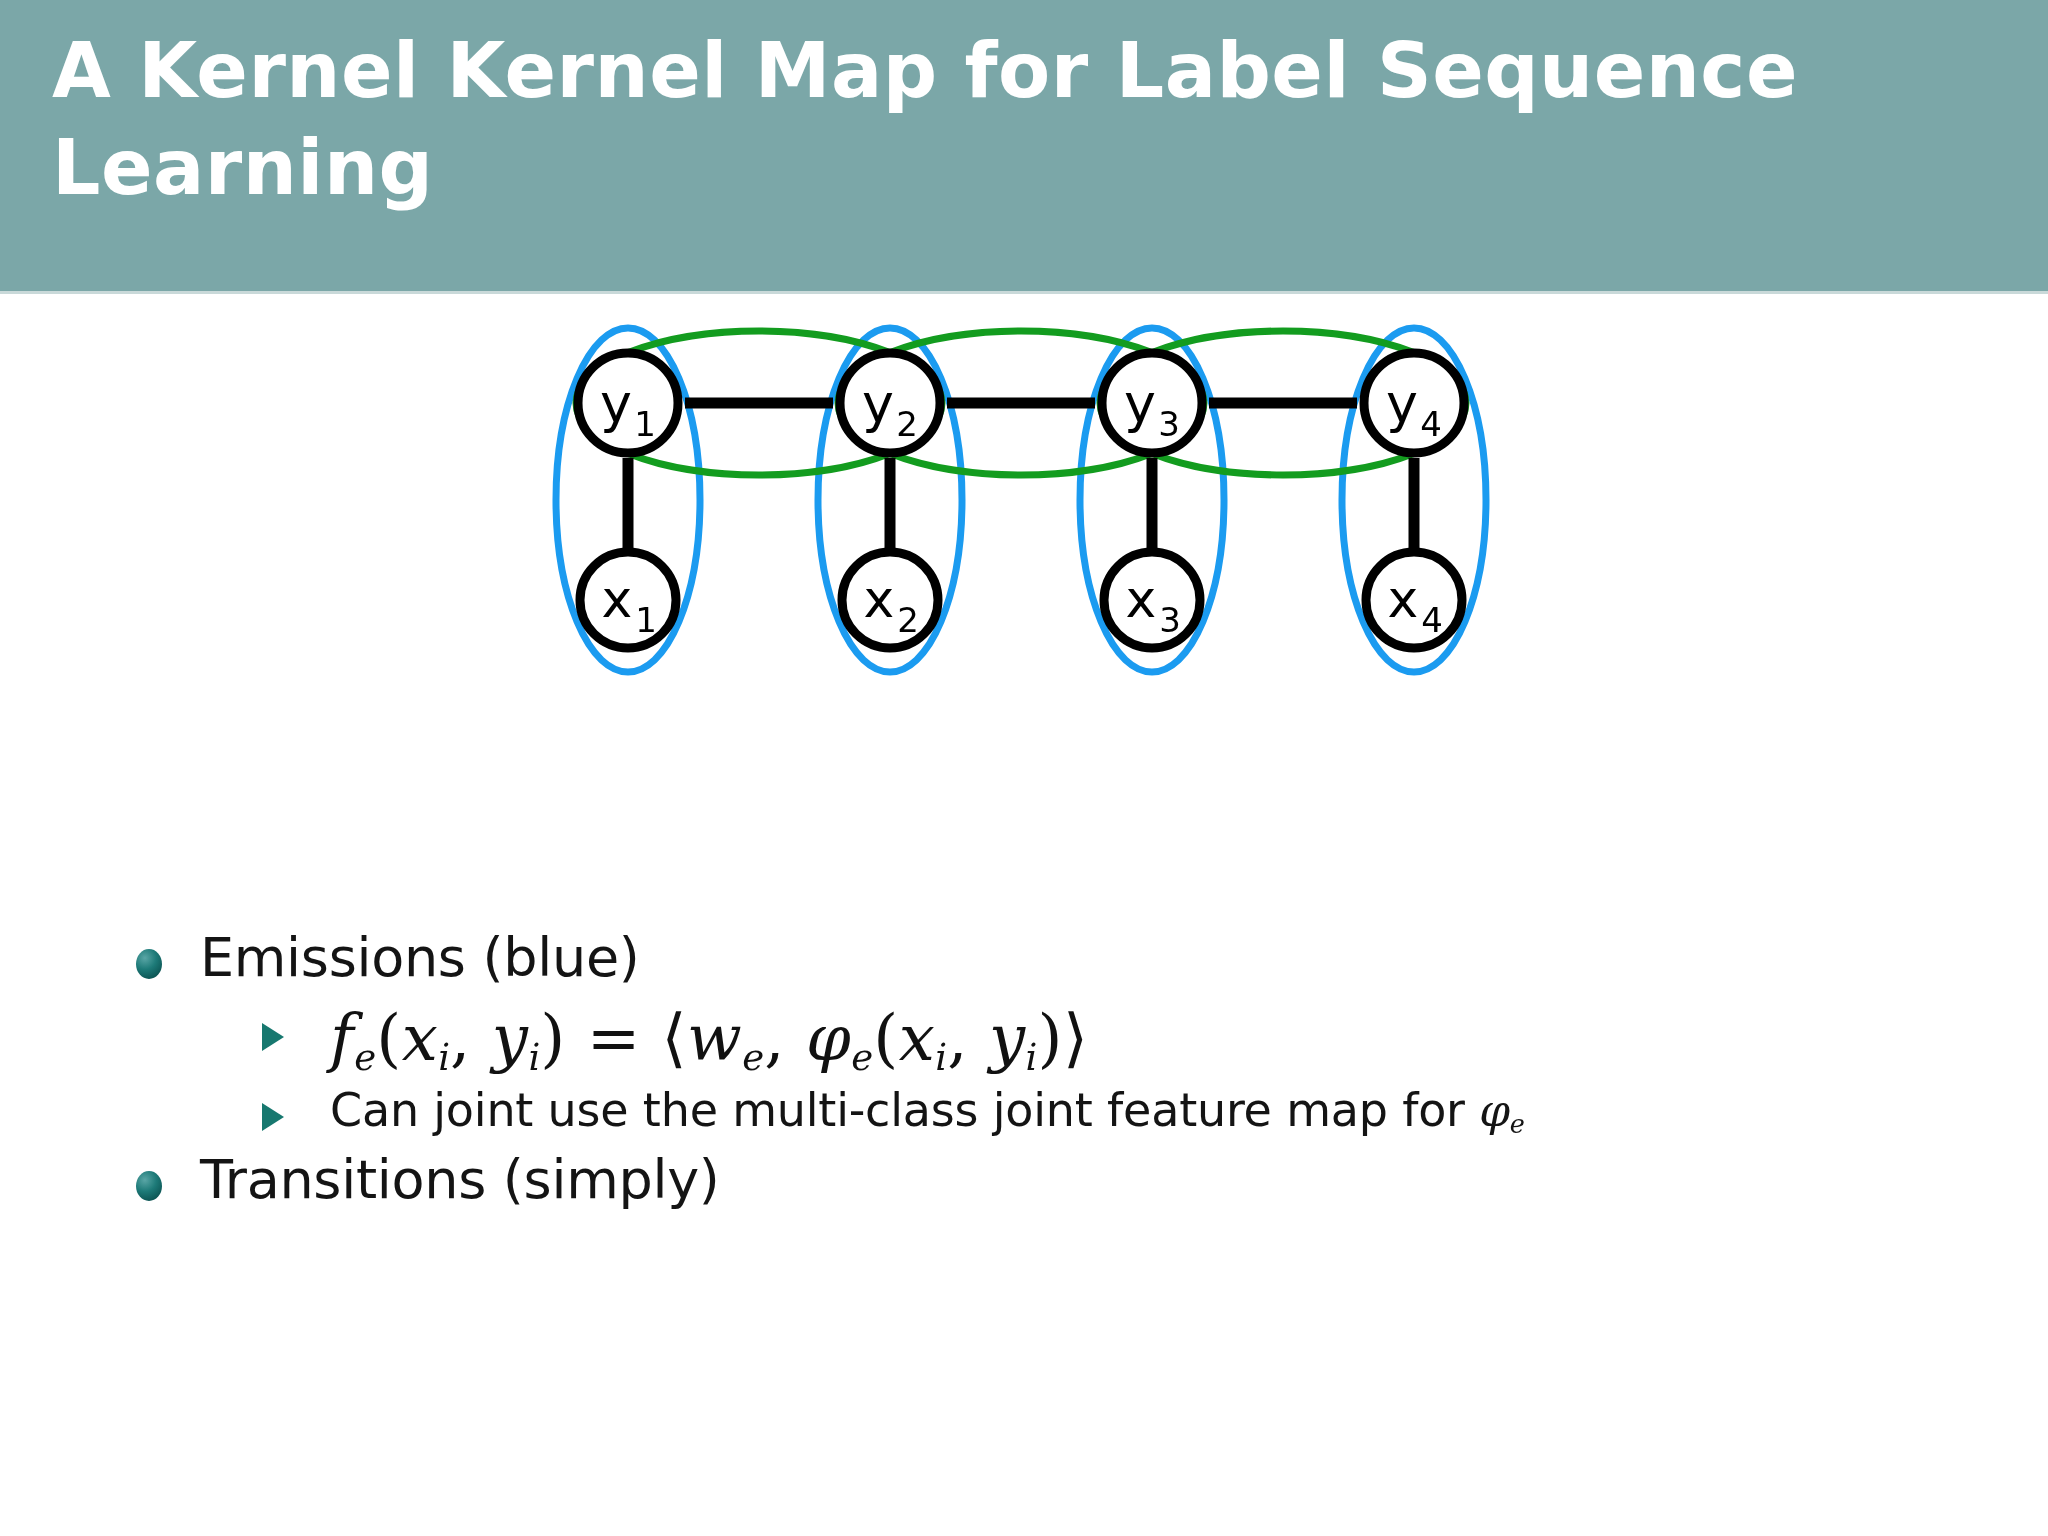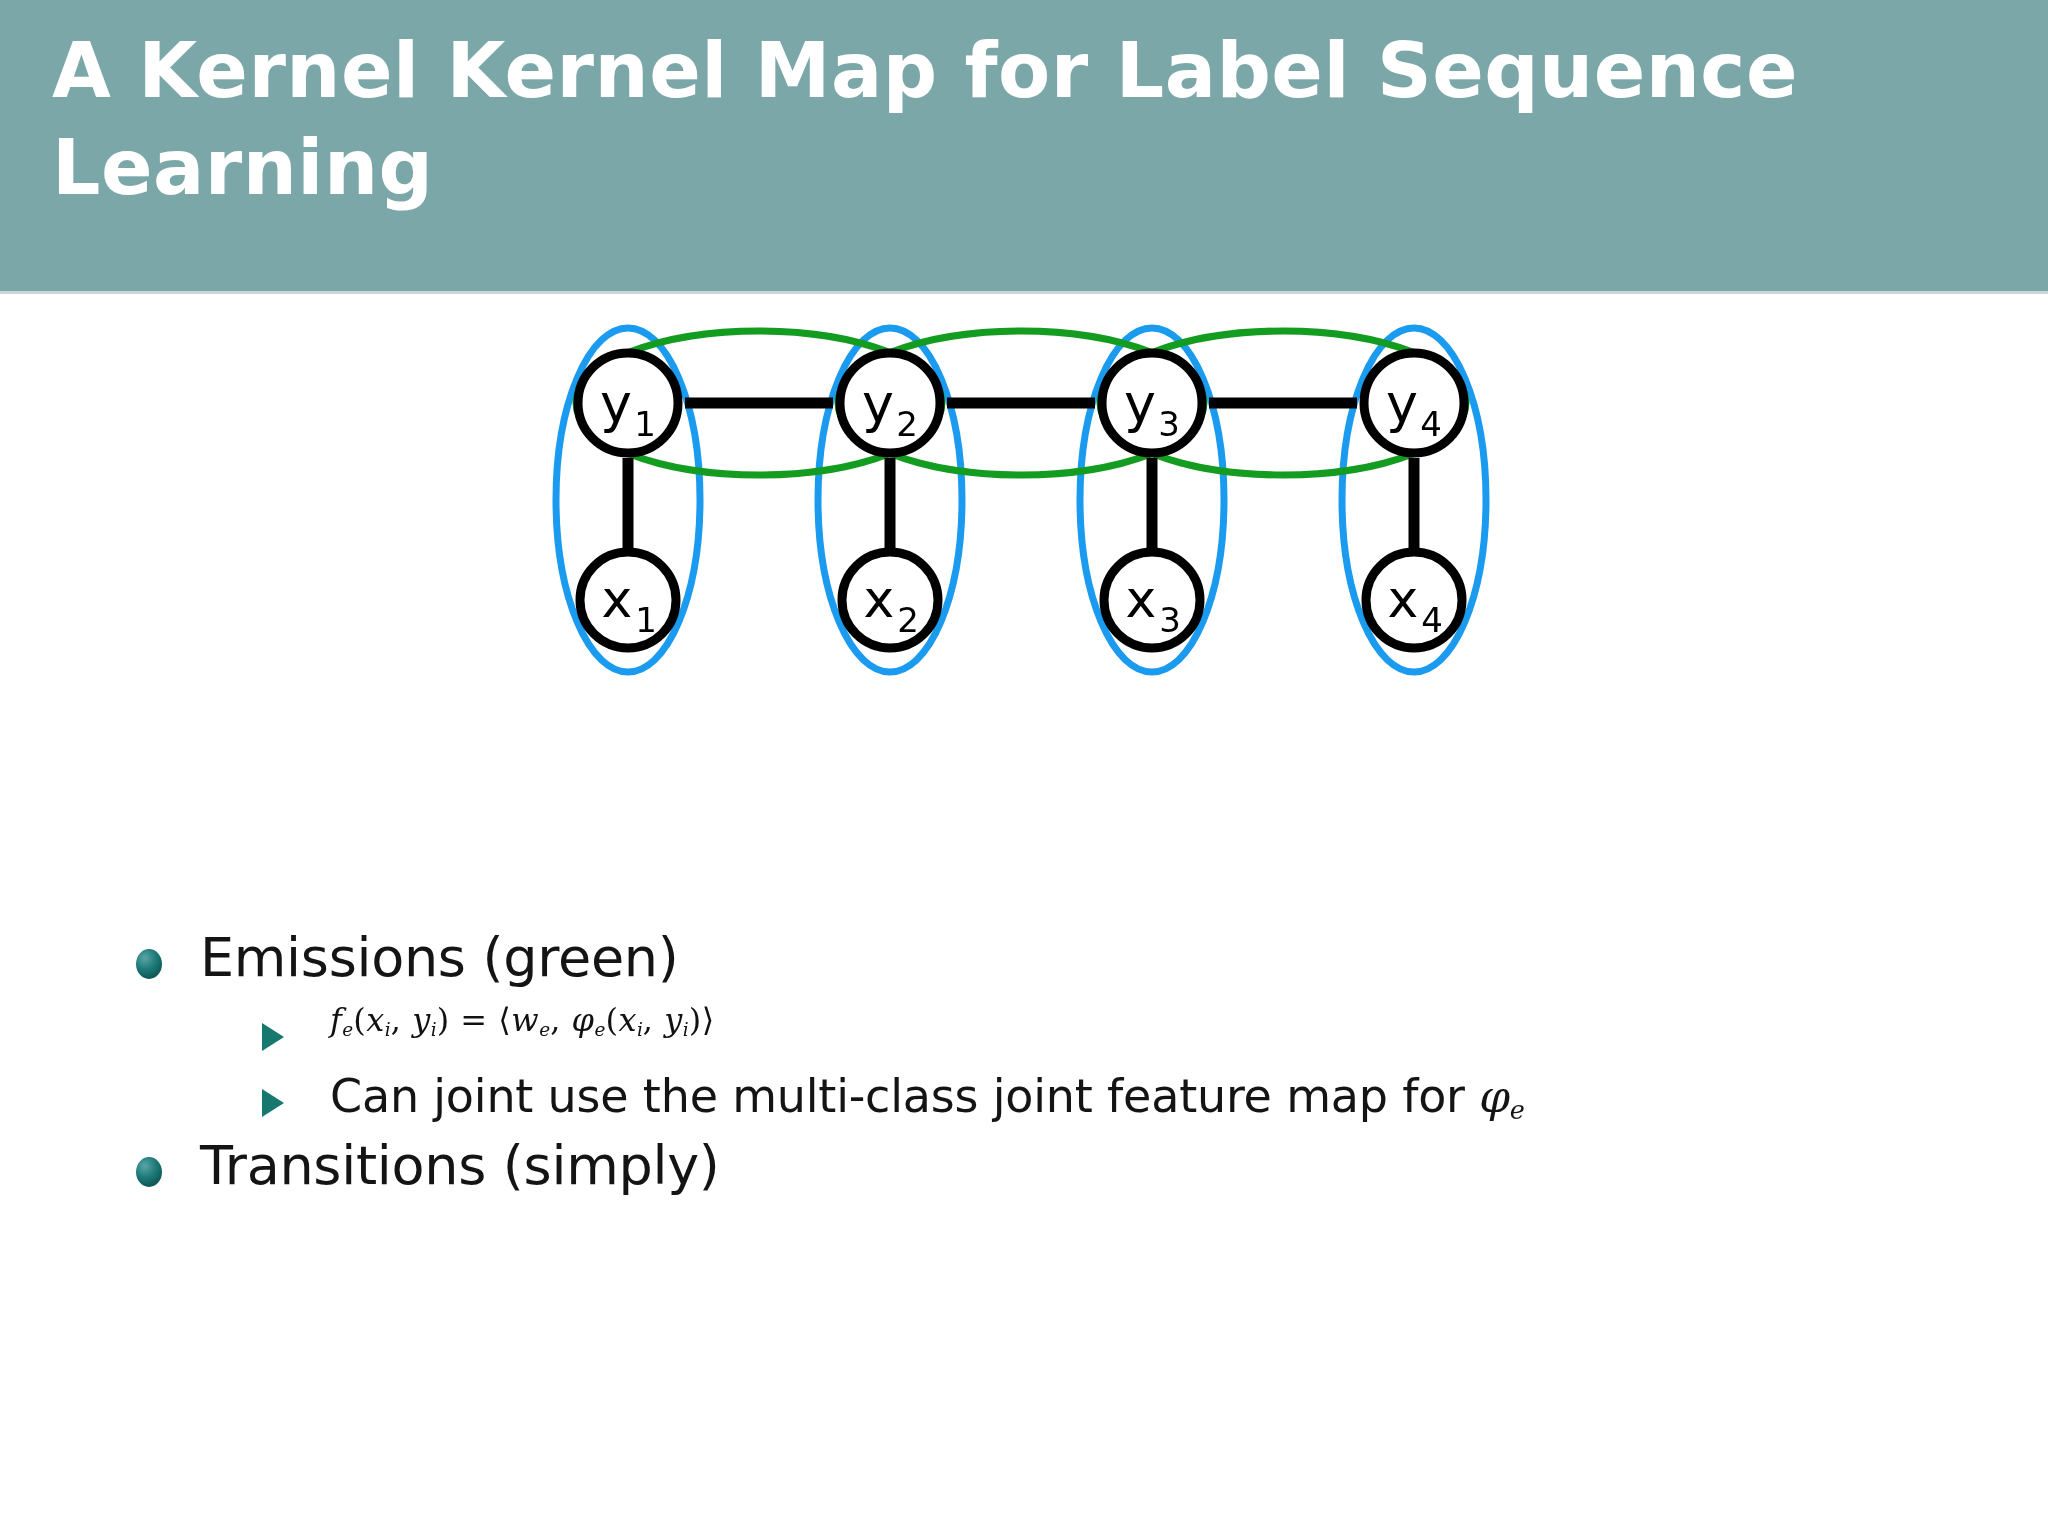--- a/index.html
+++ b/index.html
@@ -112,21 +112,21 @@
     font-size: 46px;
     color: #141414;
     line-height: 1.28;
     letter-spacing: -0.2px;
   }
 
   
   .math {
     font-family: "DejaVu Serif", serif;
     font-style: italic;
-    font-size: 32px;
+    font-size: 64px;
     color: #111;
     letter-spacing: 0.5px;
   }
   .math .up { font-style: normal; }
   .math sub {
     font-size: 0.58em;
     font-style: italic;
     vertical-align: -0.28em;
     letter-spacing: 0;
   }
@@ -216,21 +216,21 @@
       <text x="883" y="317" text-anchor="middle" font-family="DejaVu Sans, sans-serif" font-size="52" fill="#000000">x</text>
       <text x="912" y="332" text-anchor="middle" font-family="DejaVu Sans, sans-serif" font-size="34" fill="#000000">4</text>
     </g>
   </svg>
 </div>
 
 <div id="content">
 
   <div class="lvl1">
     <span class="bullet-sphere"></span>
-    <span class="lvl1-text">Emissions (green)</span>
+    <span class="lvl1-text">Emissions (blue)</span>
   </div>
 
   <div class="lvl2">
     <span class="bullet-tri"></span>
     <span class="math"><span>f</span><sub>e</sub><span class="up">(</span><span>x</span><sub>i</sub><span class="up">, </span><span>y</span><sub>i</sub><span class="up">)</span><span class="up"> = </span><span class="up">⟨</span><span>w</span><sub>e</sub><span class="up">, </span><span>φ</span><sub>e</sub><span class="up">(</span><span>x</span><sub>i</sub><span class="up">, </span><span>y</span><sub>i</sub><span class="up">)</span><span class="up">⟩</span></span>
   </div>
 
   <div class="lvl2">
     <span class="bullet-tri"></span>
     <span class="lvl2-text"><span>Can joint use the multi-class joint feature map for </span><span class="phi-inline"><span>φ</span><sub>e</sub></span></span>

